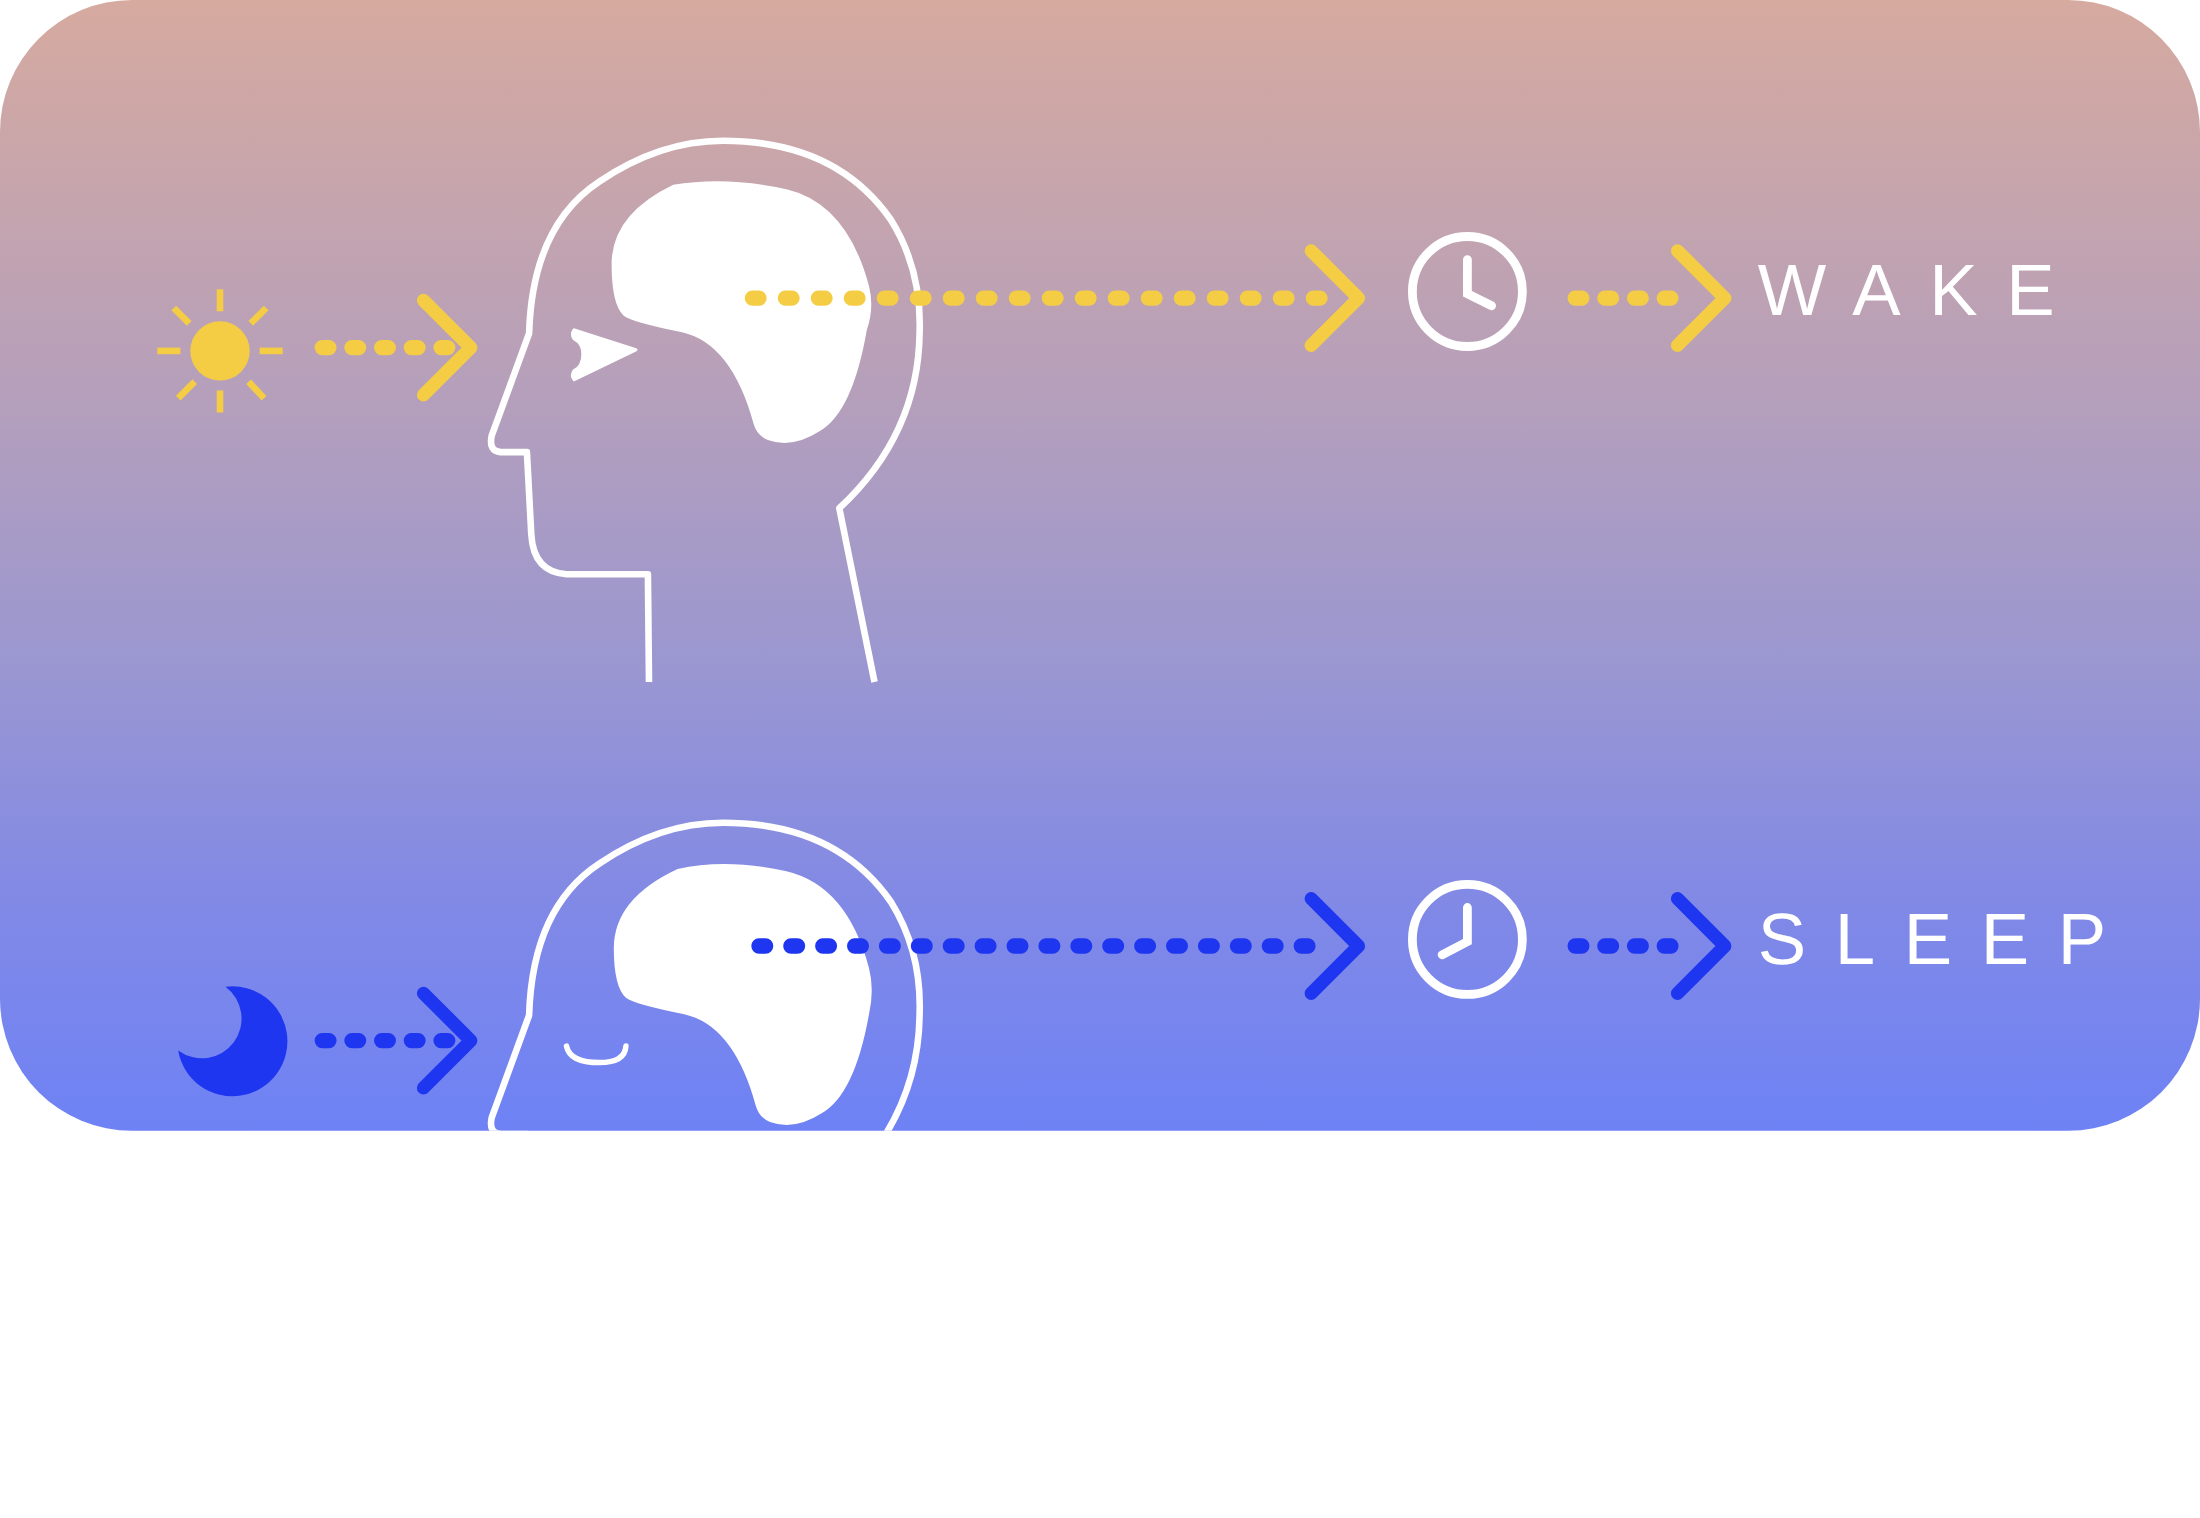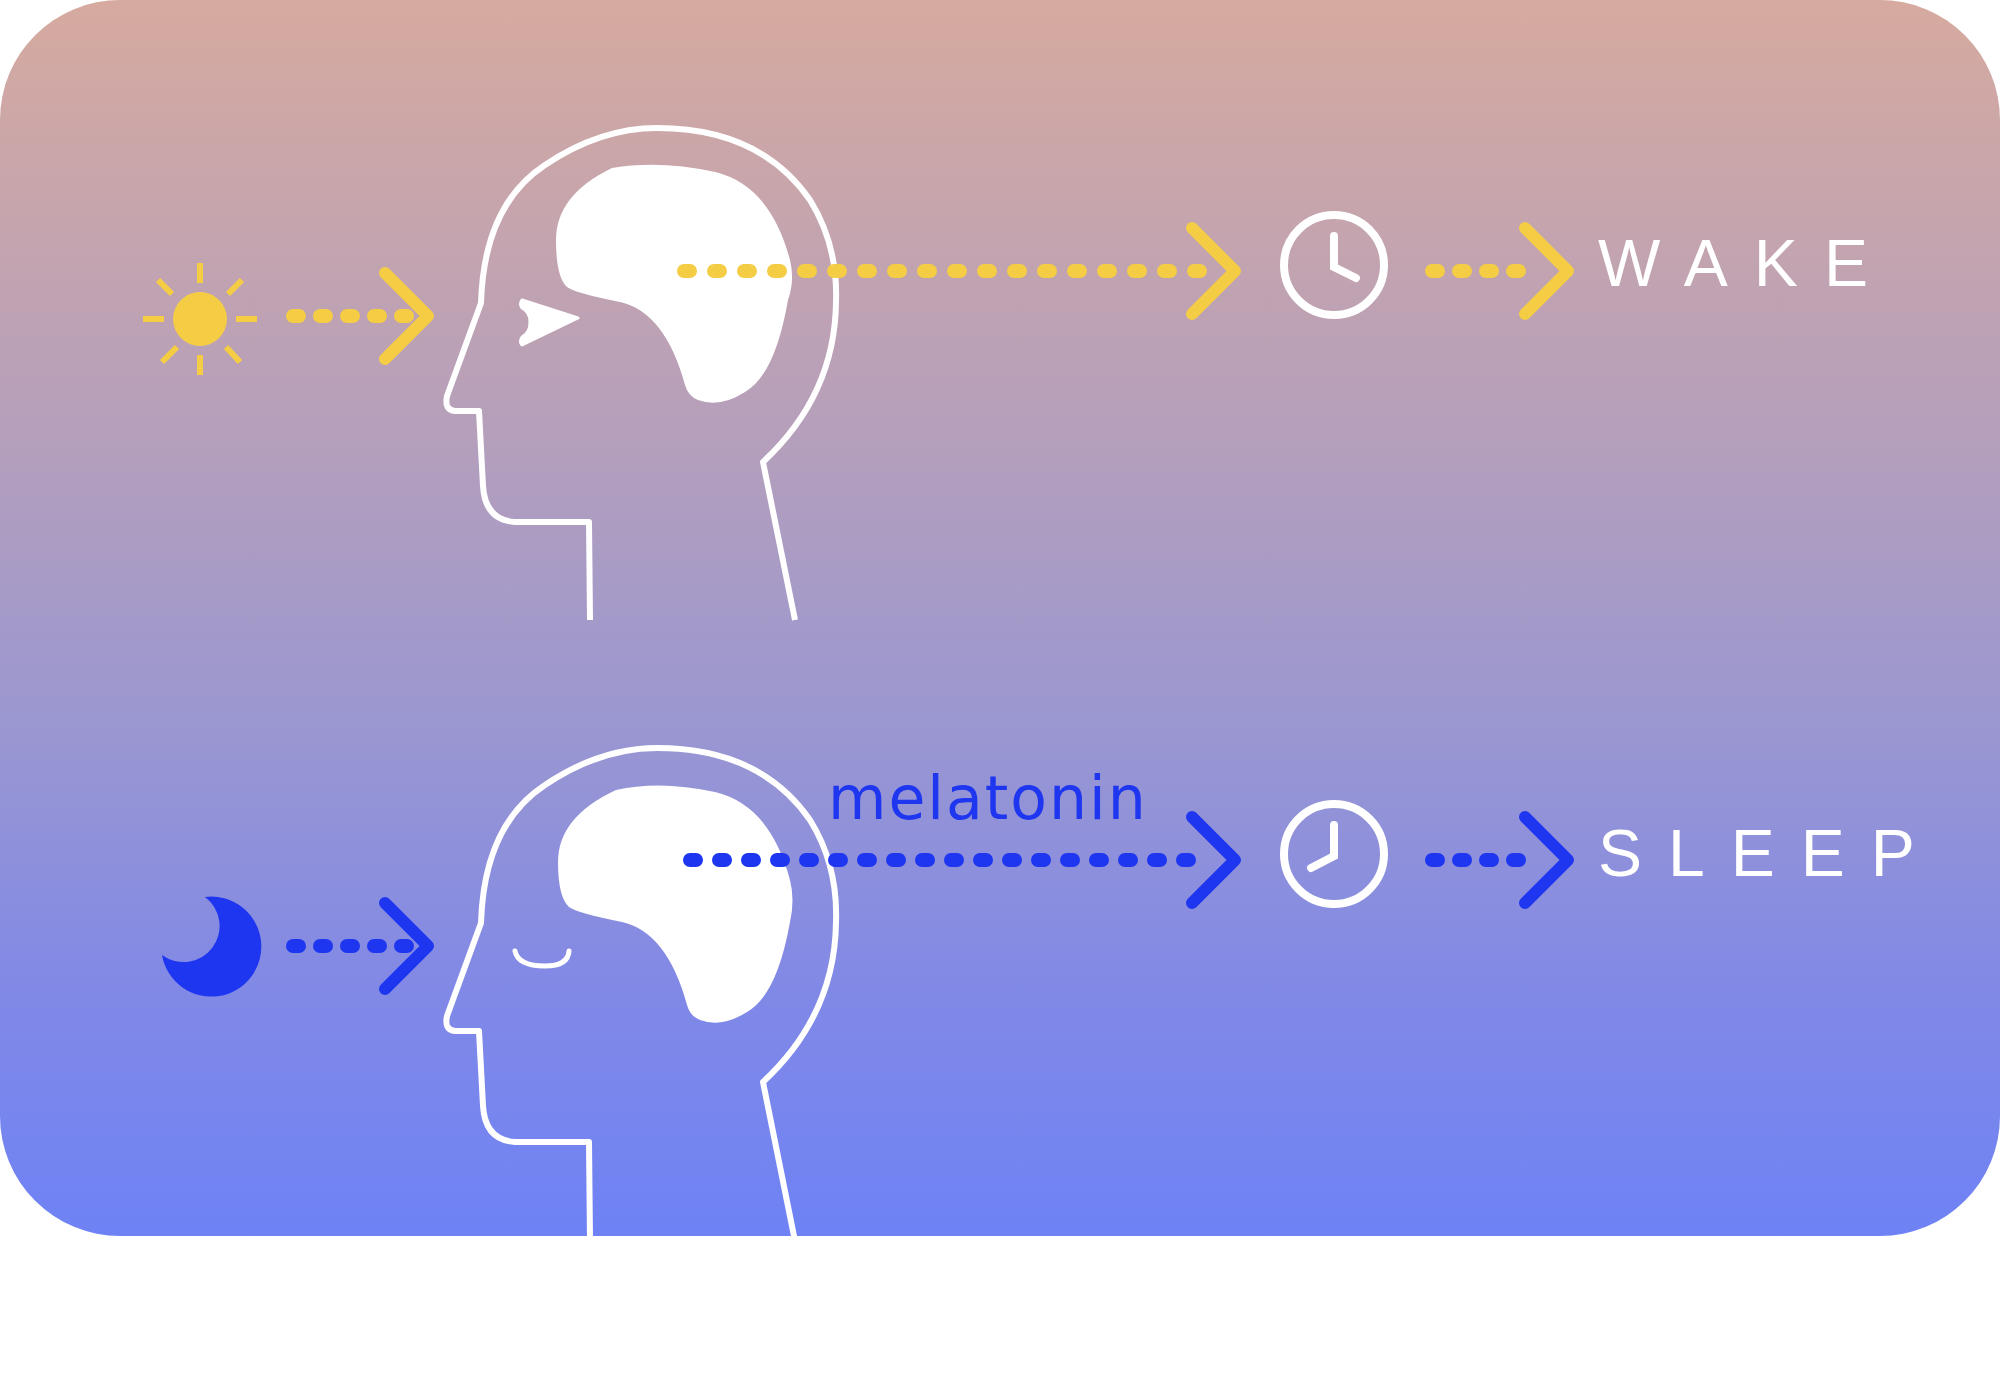--- a/index.html
+++ b/index.html
@@ -1,18 +1,18 @@
 <!DOCTYPE html>
 <html><head>
 <meta charset="utf-8">
 <style>
   html, body { margin:0; padding:0; background:#ffffff; }
   body { width:2000px; height:1380px; position:relative; overflow:hidden; }
   .card {
-    position:absolute; left:0; top:0; width:2000px; height:1236px;
+    position:absolute; left:0; top:0; width:2000px; height:1028px;
     border-radius:120px;
     background: linear-gradient(180deg, #d6aa9f 0%, #b59fbb 35%, #9b97d0 58%, #8189e6 80%, #6e82f5 100%);
     overflow:hidden;
   }
   svg.art { position:absolute; left:0; top:0; width:2000px; height:1380px; }
   .label {
     position:absolute; font-family:"Liberation Sans", sans-serif;
     color:#ffffff; font-weight:400; letter-spacing:26px; line-height:1;
   }
   .wake-label { left:1598px; top:230px; font-size:66px; }
@@ -103,15 +103,14 @@
       </g>
 
       <g stroke="#1e36f0" stroke-linecap="round" fill="none">
         <line x1="1432" y1="860" x2="1540" y2="860" stroke-width="14" stroke-dasharray="6 21"></line>
         <polyline points="1525,817 1568,860 1525,903" stroke-width="12" stroke-linejoin="round"></polyline>
       </g>
     </g>
   </svg>
 
   <div class="label wake-label">WAKE</div>
-  <div class="label melatonin-label" style="color:#1e36f0; letter-spacing:2px;">melatonin</div>
   <div class="label sleep-label">SLEEP</div>
 </div>
 
 </body></html>

